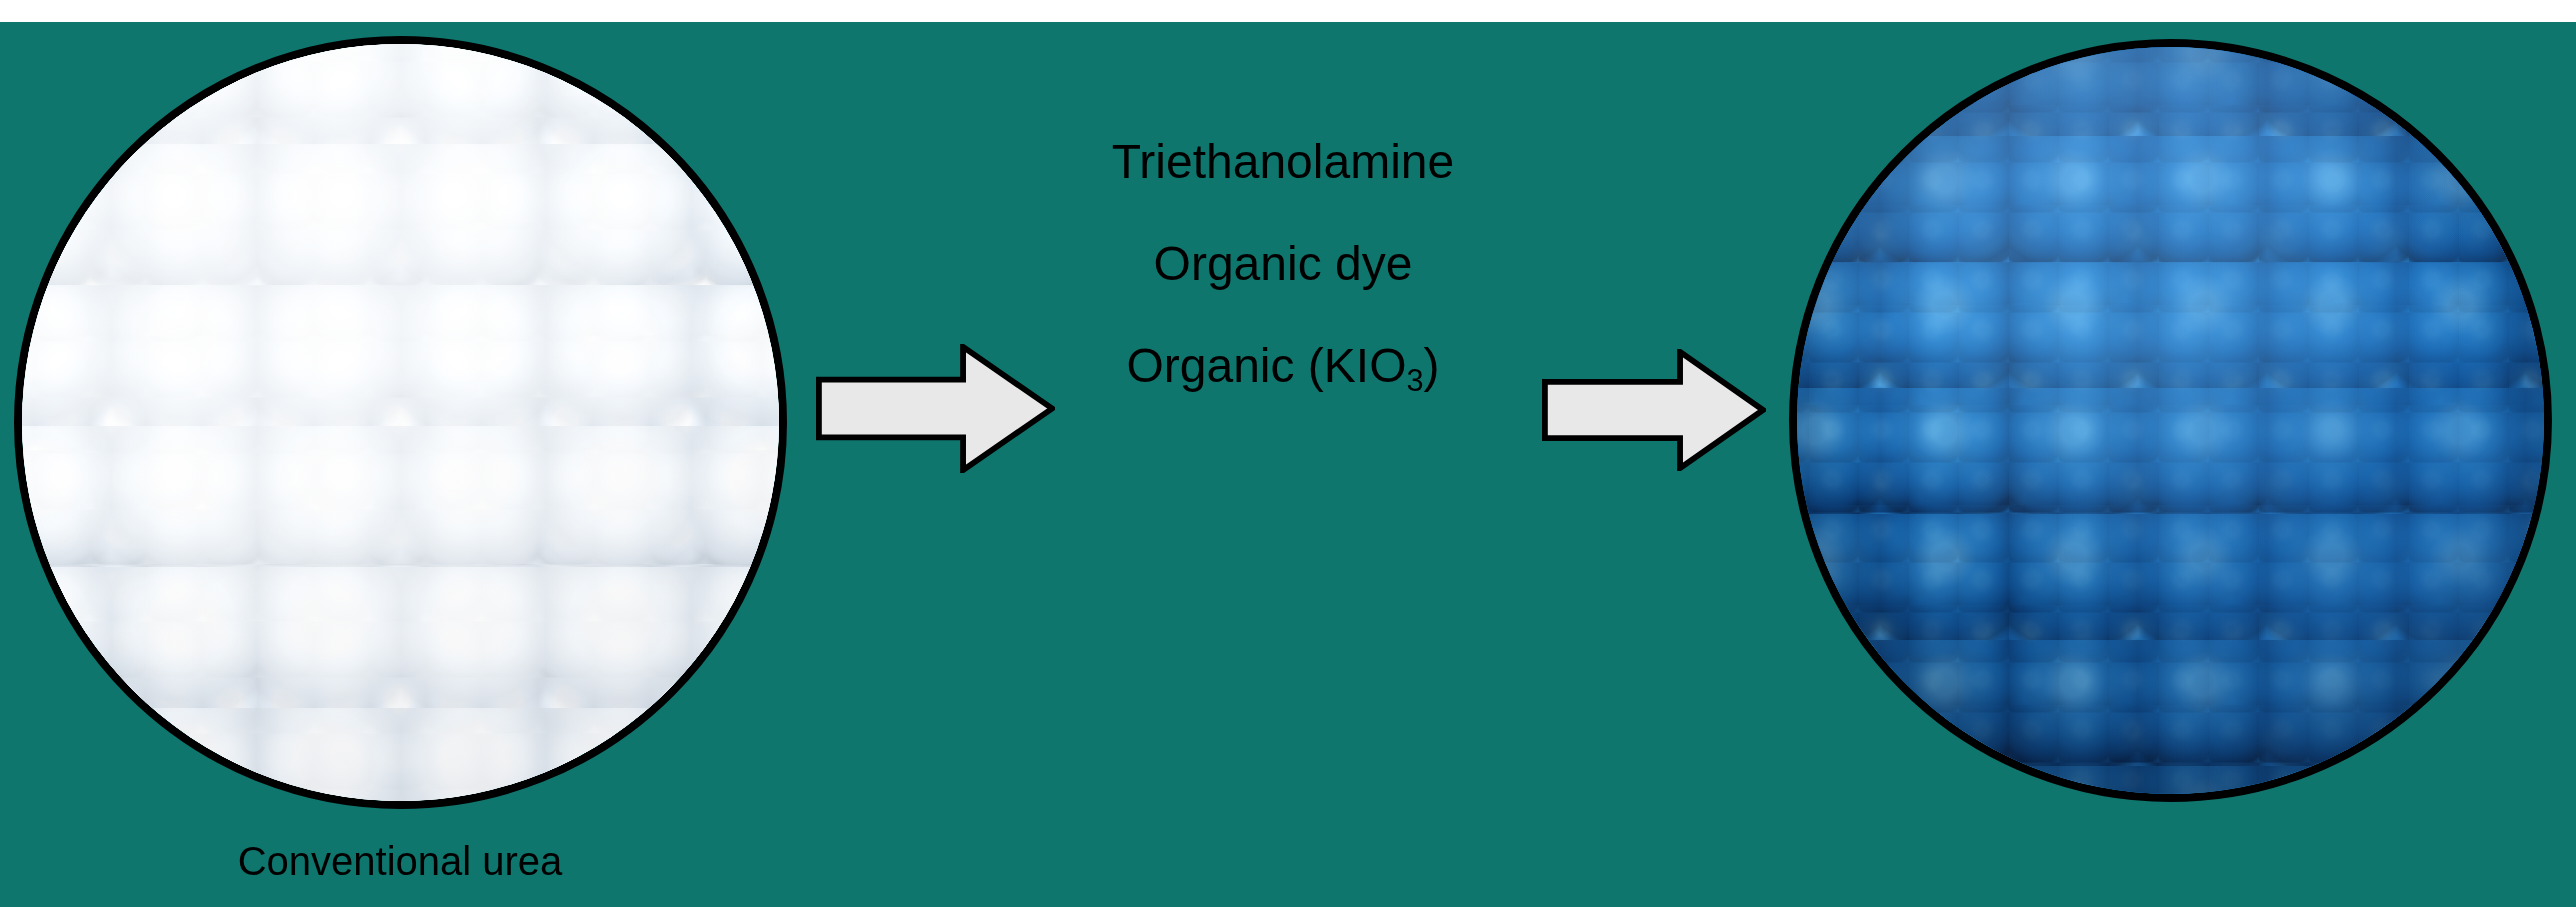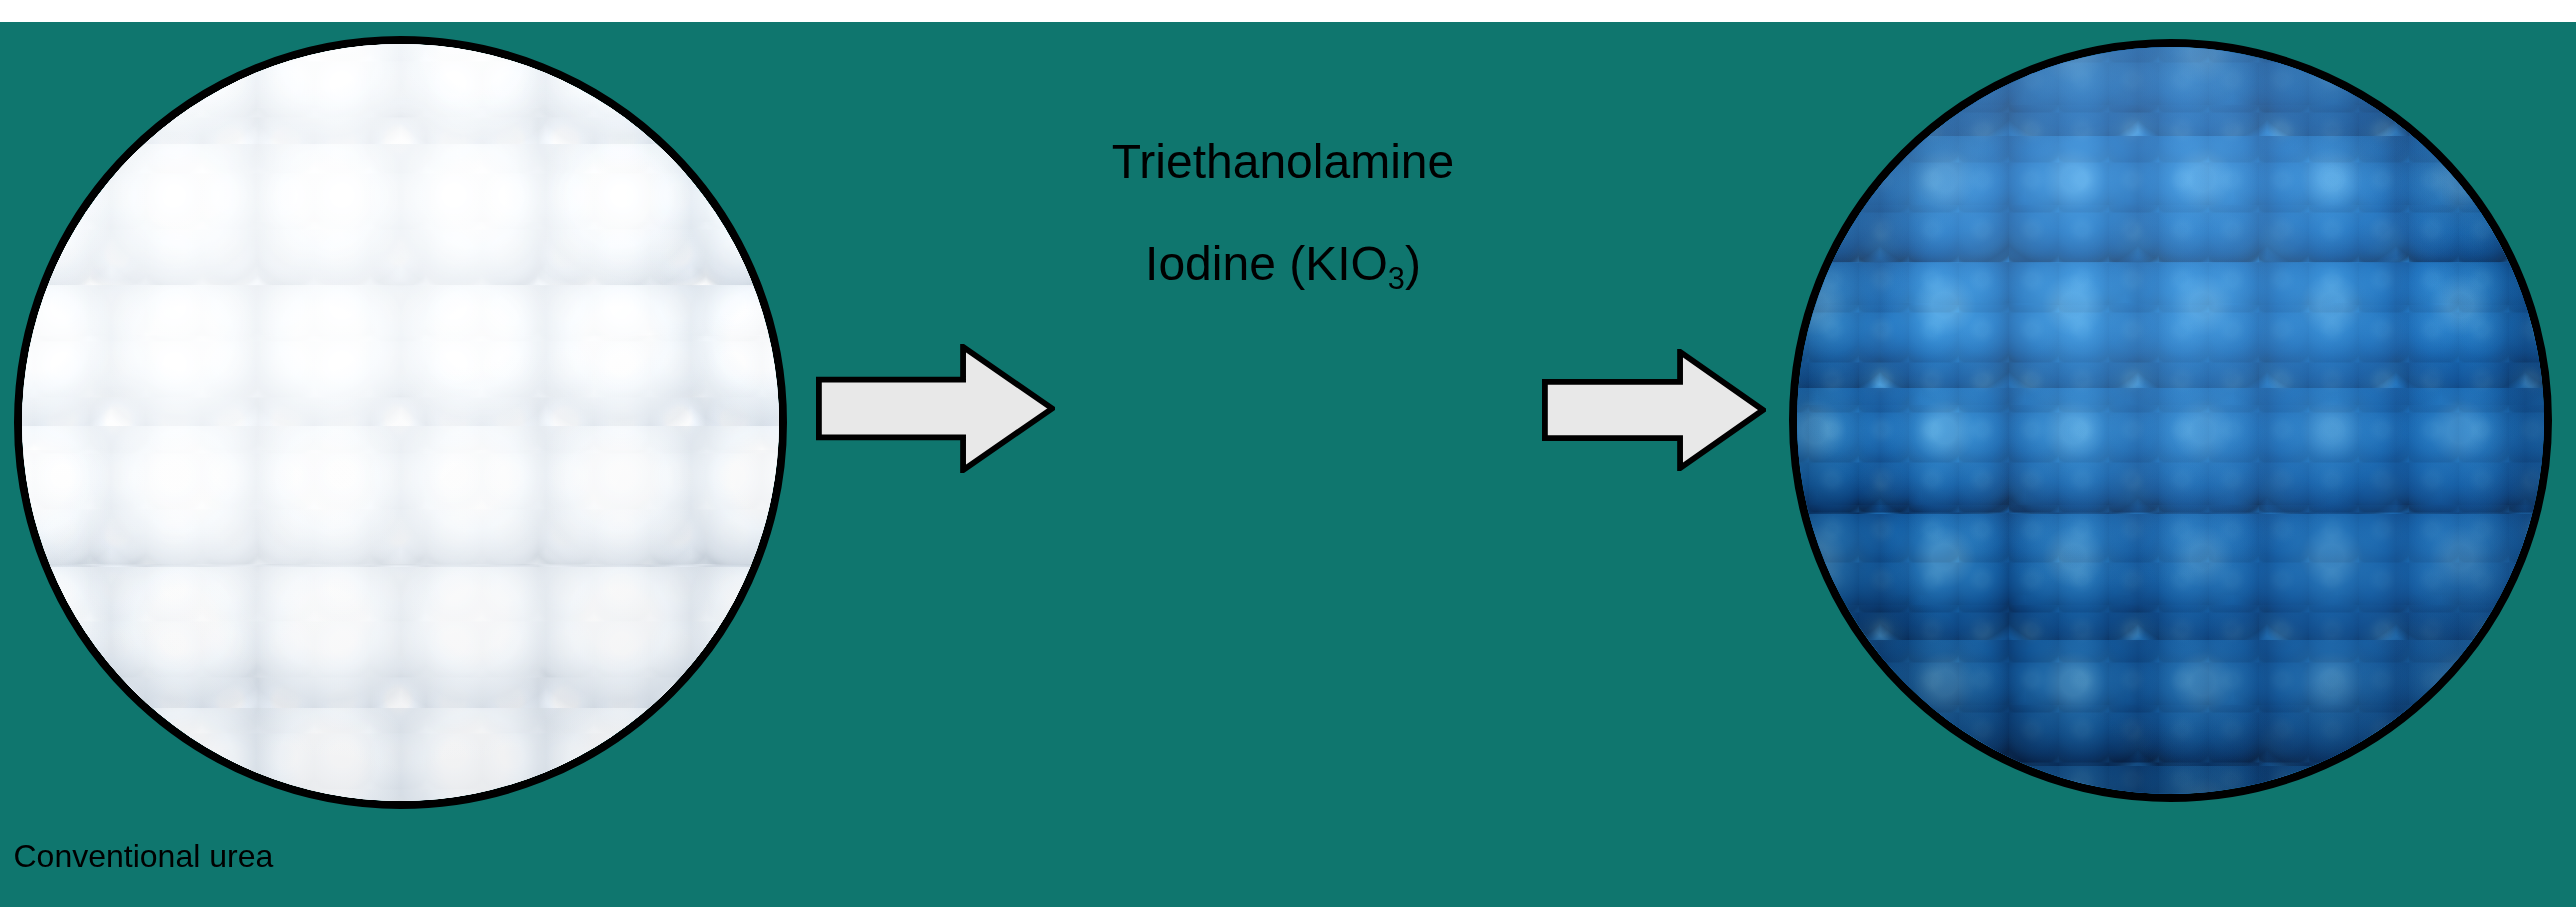--- a/index.html
+++ b/index.html
@@ -176,24 +176,24 @@
   .reagent-line { white-space: nowrap; }
   #reagent-line-1 { margin-top: 0; }
   #reagent-line-2 { margin-top: 54px; }
   #reagent-line-3 { margin-top: 54px; }
   .sub { font-size: 0.64em; vertical-align: -0.28em; }
 
   
   .caption {
     position: absolute;
     color: #000000;
-    font-size: 32px;
+    font-size: 40px;
     line-height: 1.1;
     white-space: nowrap;
-    text-align: left;
+    text-align: center;
   }
   #caption-left  { left: 13.5px;   top: 817px; width: 773px; }
   #caption-right { left: 1789px; top: 817px; width: 763px; }
 </style>
 </head>
 <body>
 
 <div id="stage">
 
   <div class="disc" id="disc-left">
@@ -209,21 +209,22 @@
   </div>
 
   <div class="block-arrow" id="arrow-1">
     <svg viewBox="0 0 247 134" preserveAspectRatio="none" aria-hidden="true">
       <polygon points="3,37 152,37 152,3 244,67 152,131 152,97 3,97" fill="#e8e8e8" stroke="#000000" stroke-width="6" stroke-linejoin="miter"></polygon>
     </svg>
   </div>
 
   <div id="reagent-list">
     <div class="reagent-line" id="reagent-line-1">Triethanolamine</div>
-    <div class="reagent-line" id="reagent-line-3"><span>Iodine (KIO</span><span class="sub">3</span><span>)</span></div>
+    <div class="reagent-line" id="reagent-line-2">Organic dye</div>
+    <div class="reagent-line" id="reagent-line-3"><span>Organic (KIO</span><span class="sub">3</span><span>)</span></div>
   </div>
 
   <div class="block-arrow" id="arrow-2">
     <svg viewBox="0 0 232 126" preserveAspectRatio="none" aria-hidden="true">
       <polygon points="3,34 143,34 143,3 229,63 143,123 143,92 3,92" fill="#e8e8e8" stroke="#000000" stroke-width="6" stroke-linejoin="miter"></polygon>
     </svg>
   </div>
 
   <div class="disc" id="disc-right">
     <div class="disc-inner">

